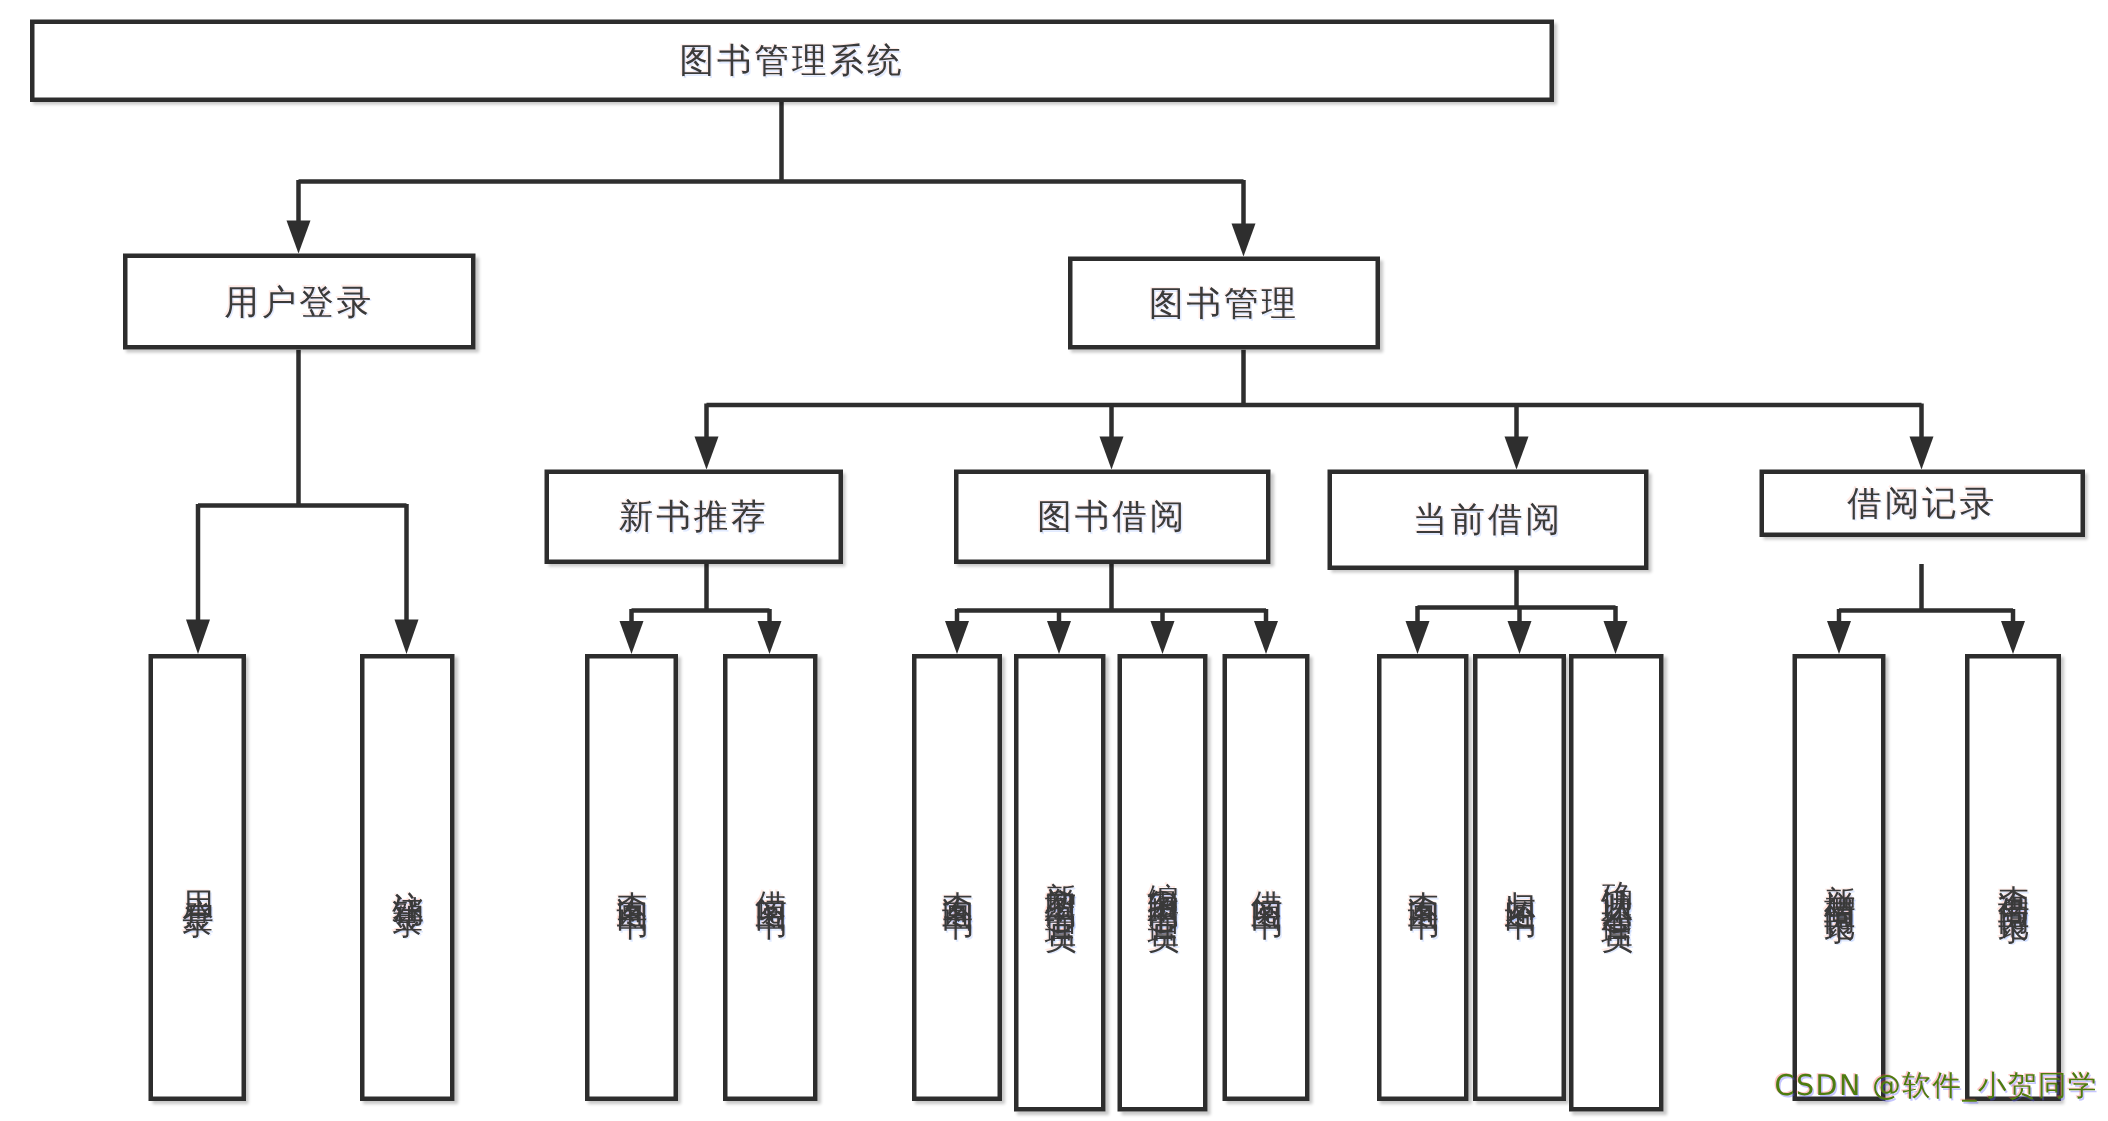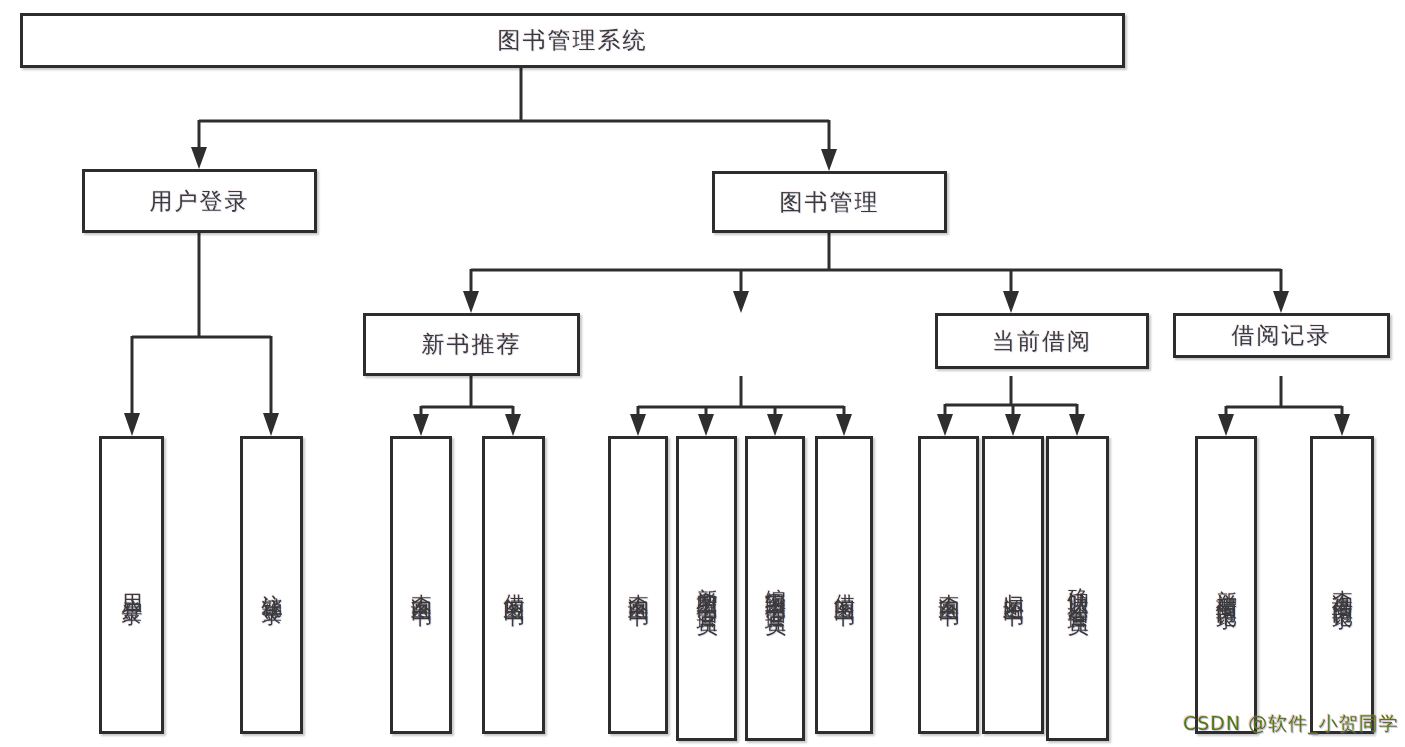--- a/index.html
+++ b/index.html
@@ -97,35 +97,38 @@
       <polygon points="767,414 783,414 775,436"></polygon>
       <polygon points="836,414 852,414 844,436"></polygon>
       <polygon points="937,414 953,414 945,436"></polygon>
       <polygon points="1005,414 1021,414 1013,436"></polygon>
       <polygon points="1069,414 1085,414 1077,436"></polygon>
       <polygon points="1218,414 1234,414 1226,436"></polygon>
       <polygon points="1334,414 1350,414 1342,436"></polygon>
     </g>
   </svg>
 
-  <div class="node hbox" style="left:20px;top:13px;width:1105px;height:55px;">
+  <div class="node hbox" style="left:20px;top:13px;width:1016px;height:55px;">
     <span class="lbl">图书管理系统</span>
   </div>
 
   <div class="node hbox" style="left:82px;top:169px;width:235px;height:64px;">
     <span class="lbl">用户登录</span>
   </div>
-  <div class="node hbox" style="left:712px;top:171px;width:235px;height:62px;">
+  <div class="node hbox" style="left:712px;top:171px;width:208px;height:62px;">
     <span class="lbl">图书管理</span>
   </div>
 
-  <div class="node hbox" style="left:363px;top:313px;width:217px;height:63px;">
+  <div class="node hbox" style="left:363px;top:313px;width:199px;height:63px;">
     <span class="lbl">新书推荐</span>
   </div>
-  <div class="node hbox" style="left:935px;top:313px;width:214px;height:56px;">
+  <div class="node hbox" style="left:636px;top:313px;width:211px;height:63px;">
+    <span class="lbl">图书借阅</span>
+  </div>
+  <div class="node hbox" style="left:885px;top:313px;width:214px;height:67px;">
     <span class="lbl">当前借阅</span>
   </div>
   <div class="node hbox" style="left:1173px;top:313px;width:217px;height:45px;">
     <span class="lbl">借阅记录</span>
   </div>
 
   <div class="node vbox" style="left:99px;top:436px;width:65px;height:298px;">
     <span class="lbl">用户登录</span>
   </div>
   <div class="node vbox" style="left:240px;top:436px;width:63px;height:298px;">

